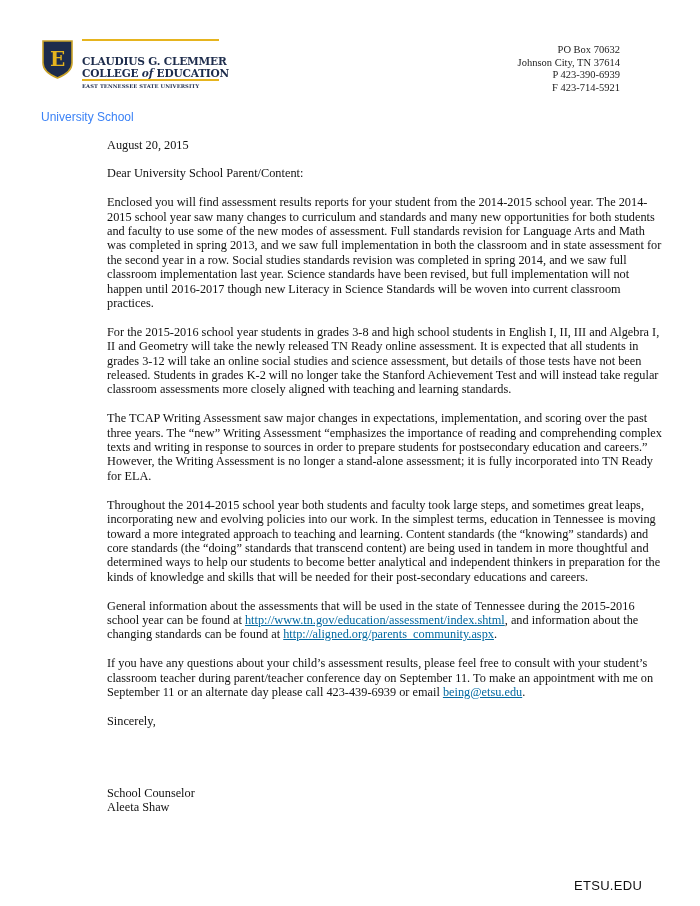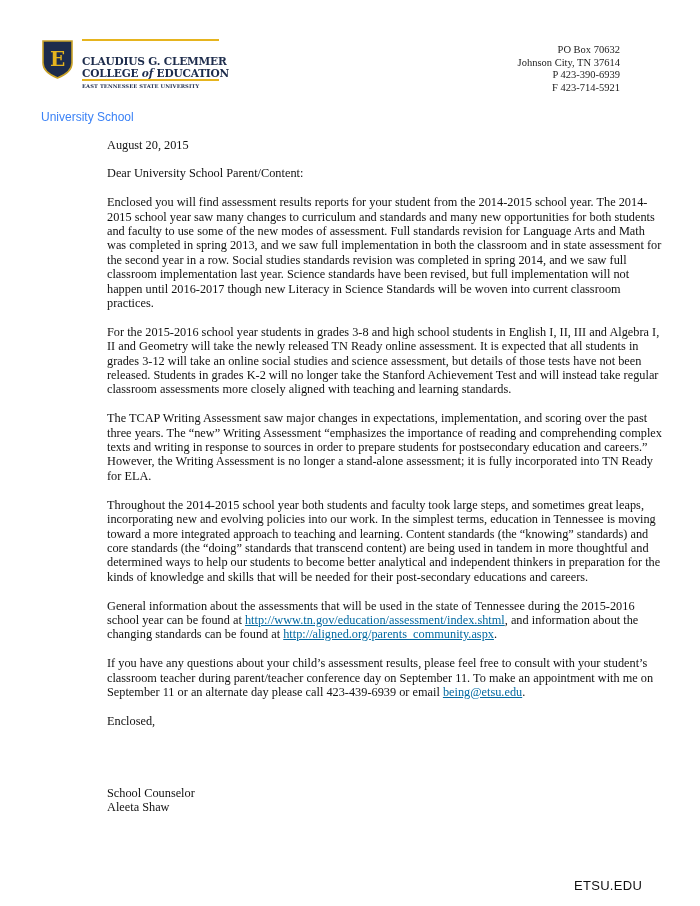--- a/index.html
+++ b/index.html
@@ -51,19 +51,19 @@
 
 <div class="letter">
   <p class="date">August 20, 2015</p>
   <p>Dear University School Parent/Content:</p>
   <p>Enclosed you will find assessment results reports for your student from the 2014-2015 school year.  The 2014-2015 school year saw many changes to curriculum and standards and many new opportunities for both students and faculty to use some of the new modes of assessment.  Full standards revision for Language Arts and Math was completed in spring 2013, and we saw full implementation in both the classroom and in state assessment for the second year in a row.  Social studies standards revision was completed in spring 2014, and we saw full classroom implementation last year. Science standards have been revised, but full implementation will not happen until 2016-2017 though new Literacy in Science Standards will be woven into current classroom practices.</p>
   <p>For the 2015-2016 school year students in grades 3-8 and high school students in English I, II, III and Algebra I, II and Geometry will take the newly released TN Ready online assessment.  It is expected that all students in grades 3-12 will take an online social studies and science assessment, but details of those tests have not been released. Students in grades K-2 will no longer take the Stanford Achievement Test and will instead take regular classroom assessments more closely aligned with teaching and learning standards.</p>
   <p>The TCAP Writing Assessment saw major changes in expectations, implementation, and scoring over the past three years.  The “new” Writing Assessment “emphasizes the importance of reading and comprehending complex texts and writing in response to sources in order to prepare students for postsecondary education and careers.” However, the Writing Assessment is no longer a stand-alone assessment; it is fully incorporated into TN Ready for ELA.</p>
   <p>Throughout the 2014-2015 school year both students and faculty took large steps, and sometimes great leaps, incorporating new and evolving policies into our work.  In the simplest terms, education in Tennessee is moving toward a more integrated approach to teaching and learning.  Content standards (the “knowing” standards) and core standards (the “doing” standards that transcend content) are being used in tandem in more thoughtful and determined ways to help our students to become better analytical and independent thinkers in preparation for the kinds of knowledge and skills that will be needed for their post-secondary educations and careers.</p>
   <p><span>General information about the assessments that will be used in the state of Tennessee during the 2015-2016 school year can be found at </span><a href="#">http://www.tn.gov/education/assessment/index.shtml</a><span>, and information about the changing standards can be found at </span><a href="#">http://aligned.org/parents_community.aspx</a><span>.</span></p>
   <p><span>If you have any questions about your child’s assessment results, please feel free to consult with your student’s classroom teacher during parent/teacher conference day on September 11. To make an appointment with me on September 11 or an alternate day please call 423-439-6939 or email </span><a href="#">being@etsu.edu</a><span>.</span></p>
-  <p class="signoff">Enclosed,</p>
+  <p class="signoff">Sincerely,</p>
   <div class="spacer"></div>
   <div>School Counselor</div>
   <div>Aleeta Shaw</div>
 </div>
 
 <div class="footer">ETSU.EDU</div>
 
 </body></html>

